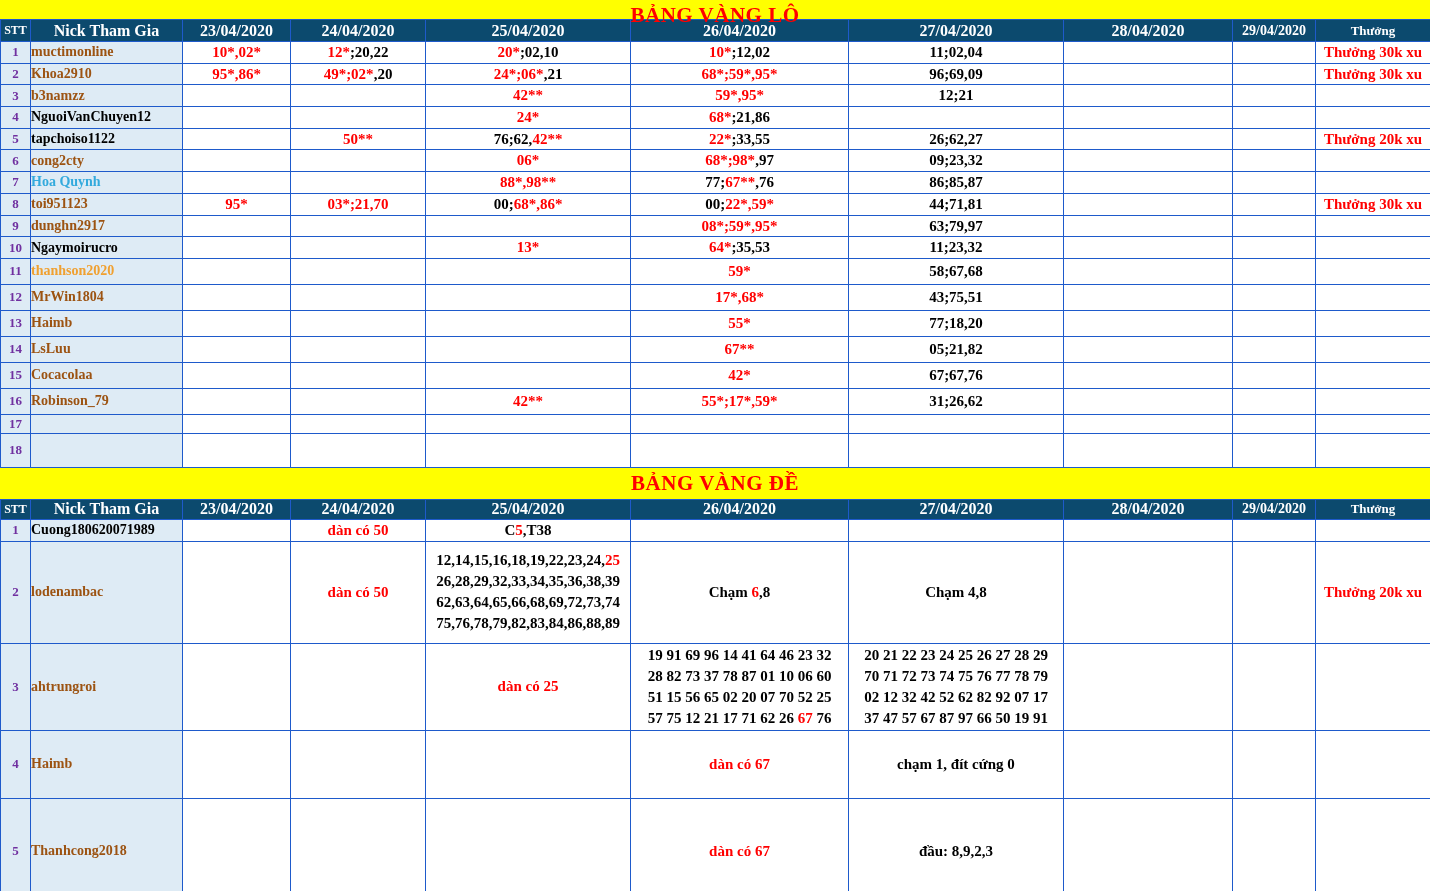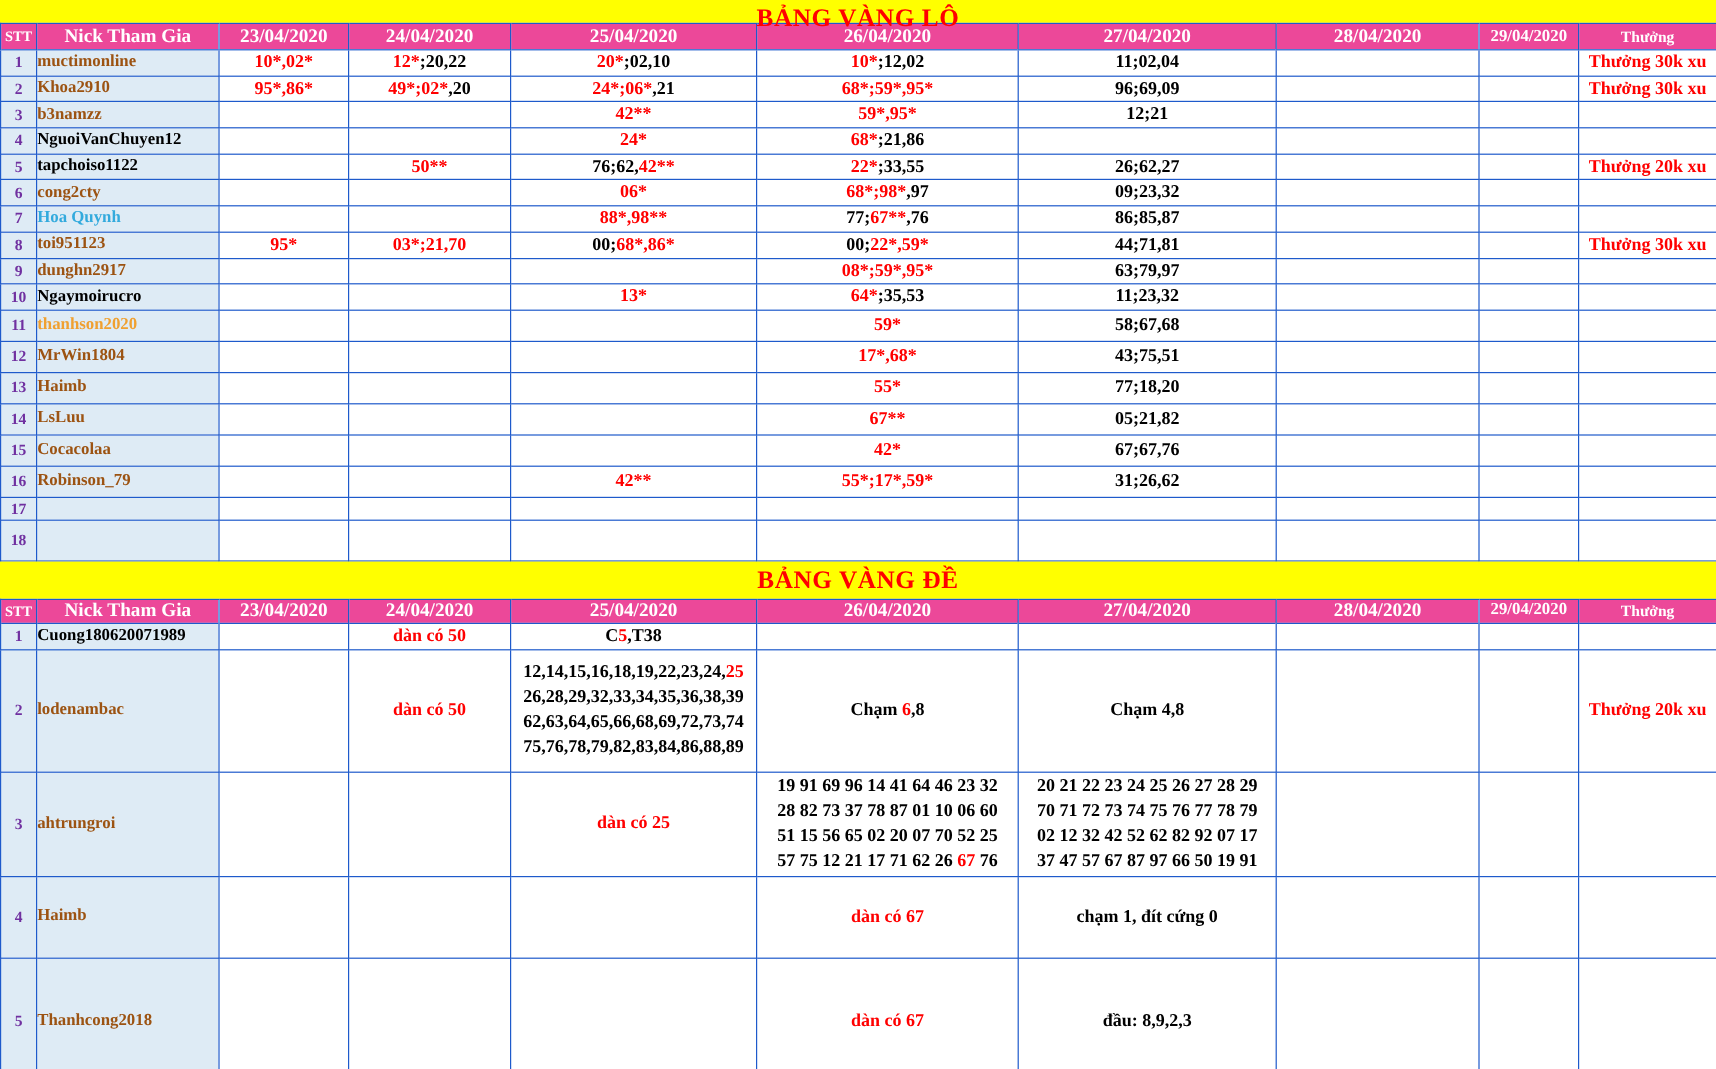--- a/index.html
+++ b/index.html
@@ -3,21 +3,21 @@
 <meta charset="utf-8">
 <style>
   html,body{margin:0;padding:0;background:#FFFFFF;}
   body{width:1430px;font-family:"Liberation Serif",serif;font-weight:bold;-webkit-font-smoothing:antialiased;}
   .board{width:1430px;}
   .title{background:#FFFF00;color:#FF0000;text-align:center;font-size:21px;letter-spacing:.5px;}
   #title-lo{height:19px;line-height:30px;}
   #title-de{height:31px;line-height:31px;}
   table{border-collapse:collapse;table-layout:fixed;width:1430px;}
   td,th{border:1px solid #1E5ACB;padding:0;overflow:hidden;vertical-align:middle;}
-  th{background:#ec4899;color:#FFFFFF;font-size:16px;font-weight:bold;
+  th{background:#0c4a6e;color:#FFFFFF;font-size:16px;font-weight:bold;
      border-right:1px dashed #FFFFFF;border-bottom:1px dotted #FFFFFF;}
   th:first-child{font-size:12px;}
   th:last-child{font-size:13px;border-right:1px solid #1E5ACB;}
   th.h-c29{font-size:14px;}
   td.stt{background:#DEEBF5;color:#7030A0;font-size:13px;text-align:center;}
   td.nick{background:#DEEBF5;font-size:14px;text-align:left;}
   .n-brown{color:#9C5312;} .n-black{color:#000000;} .n-cyan{color:#33AADD;} .n-gold{color:#F0A030;}
   td.cell{font-size:15px;text-align:center;color:#000000;}
   td.reward{color:#FF0000;font-size:15px;text-align:center;white-space:nowrap;font-family:Liberation Serif, serif;}
   .line{line-height:1.38;white-space:nowrap;}

